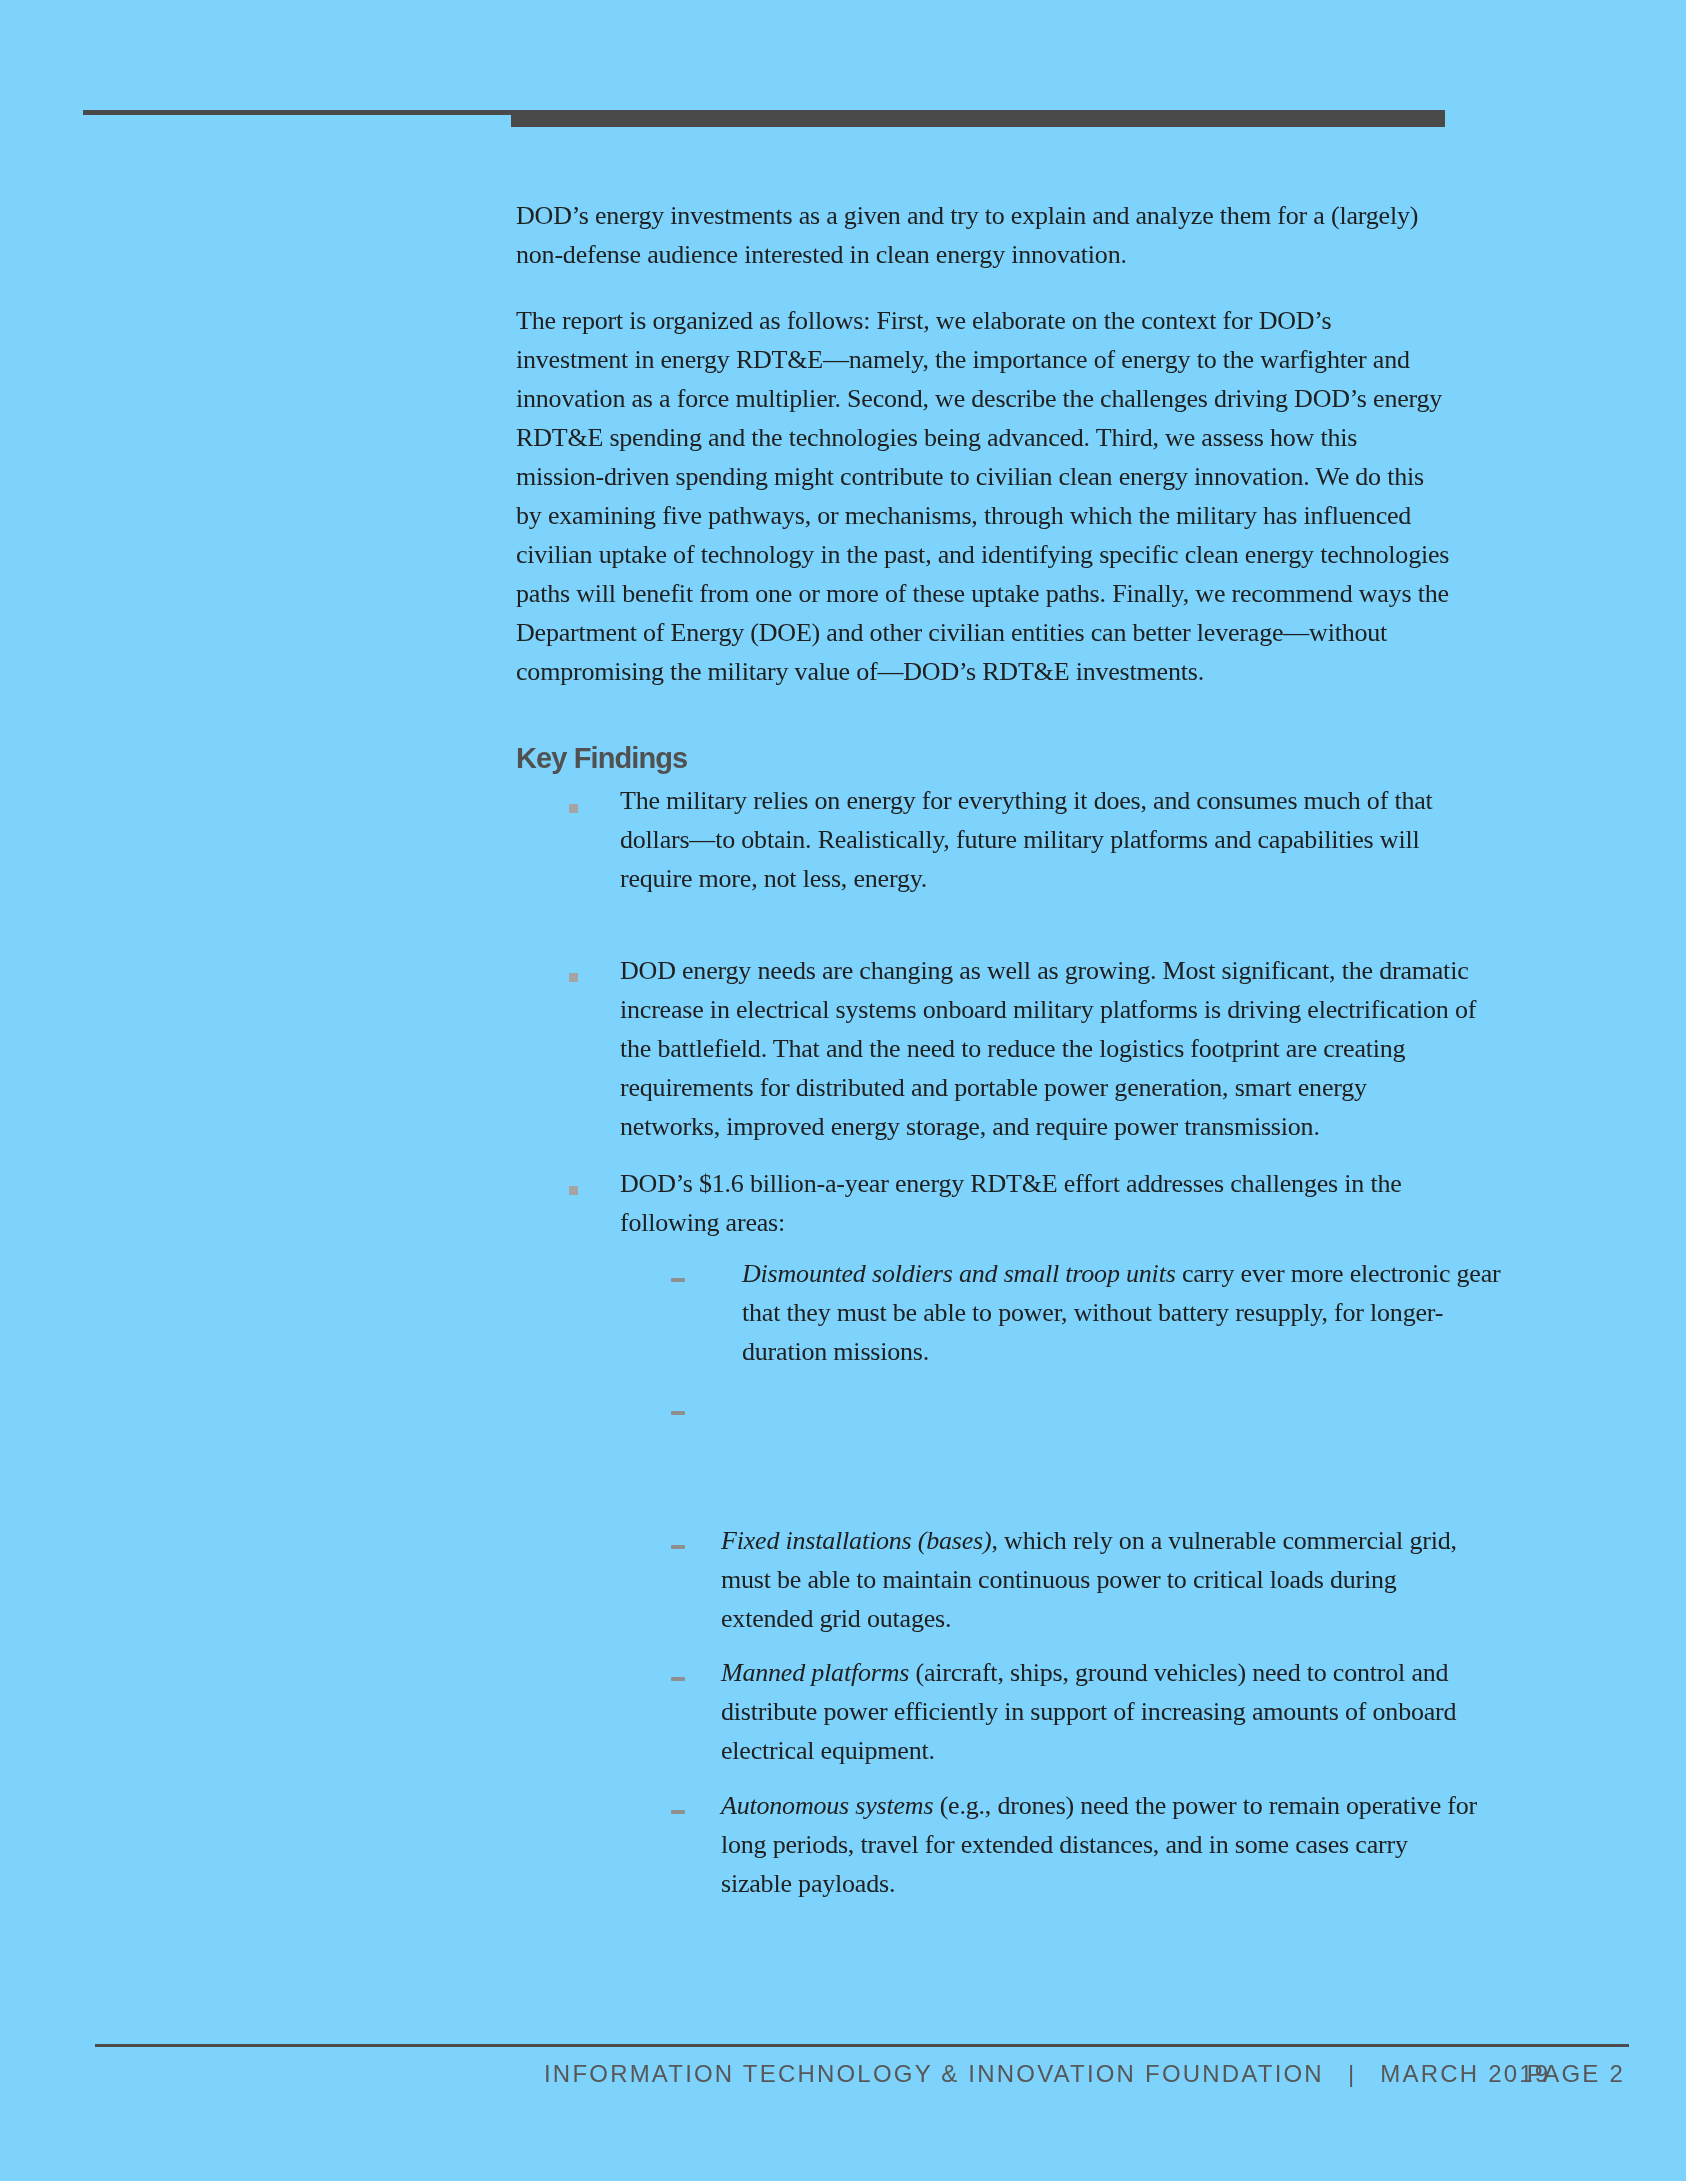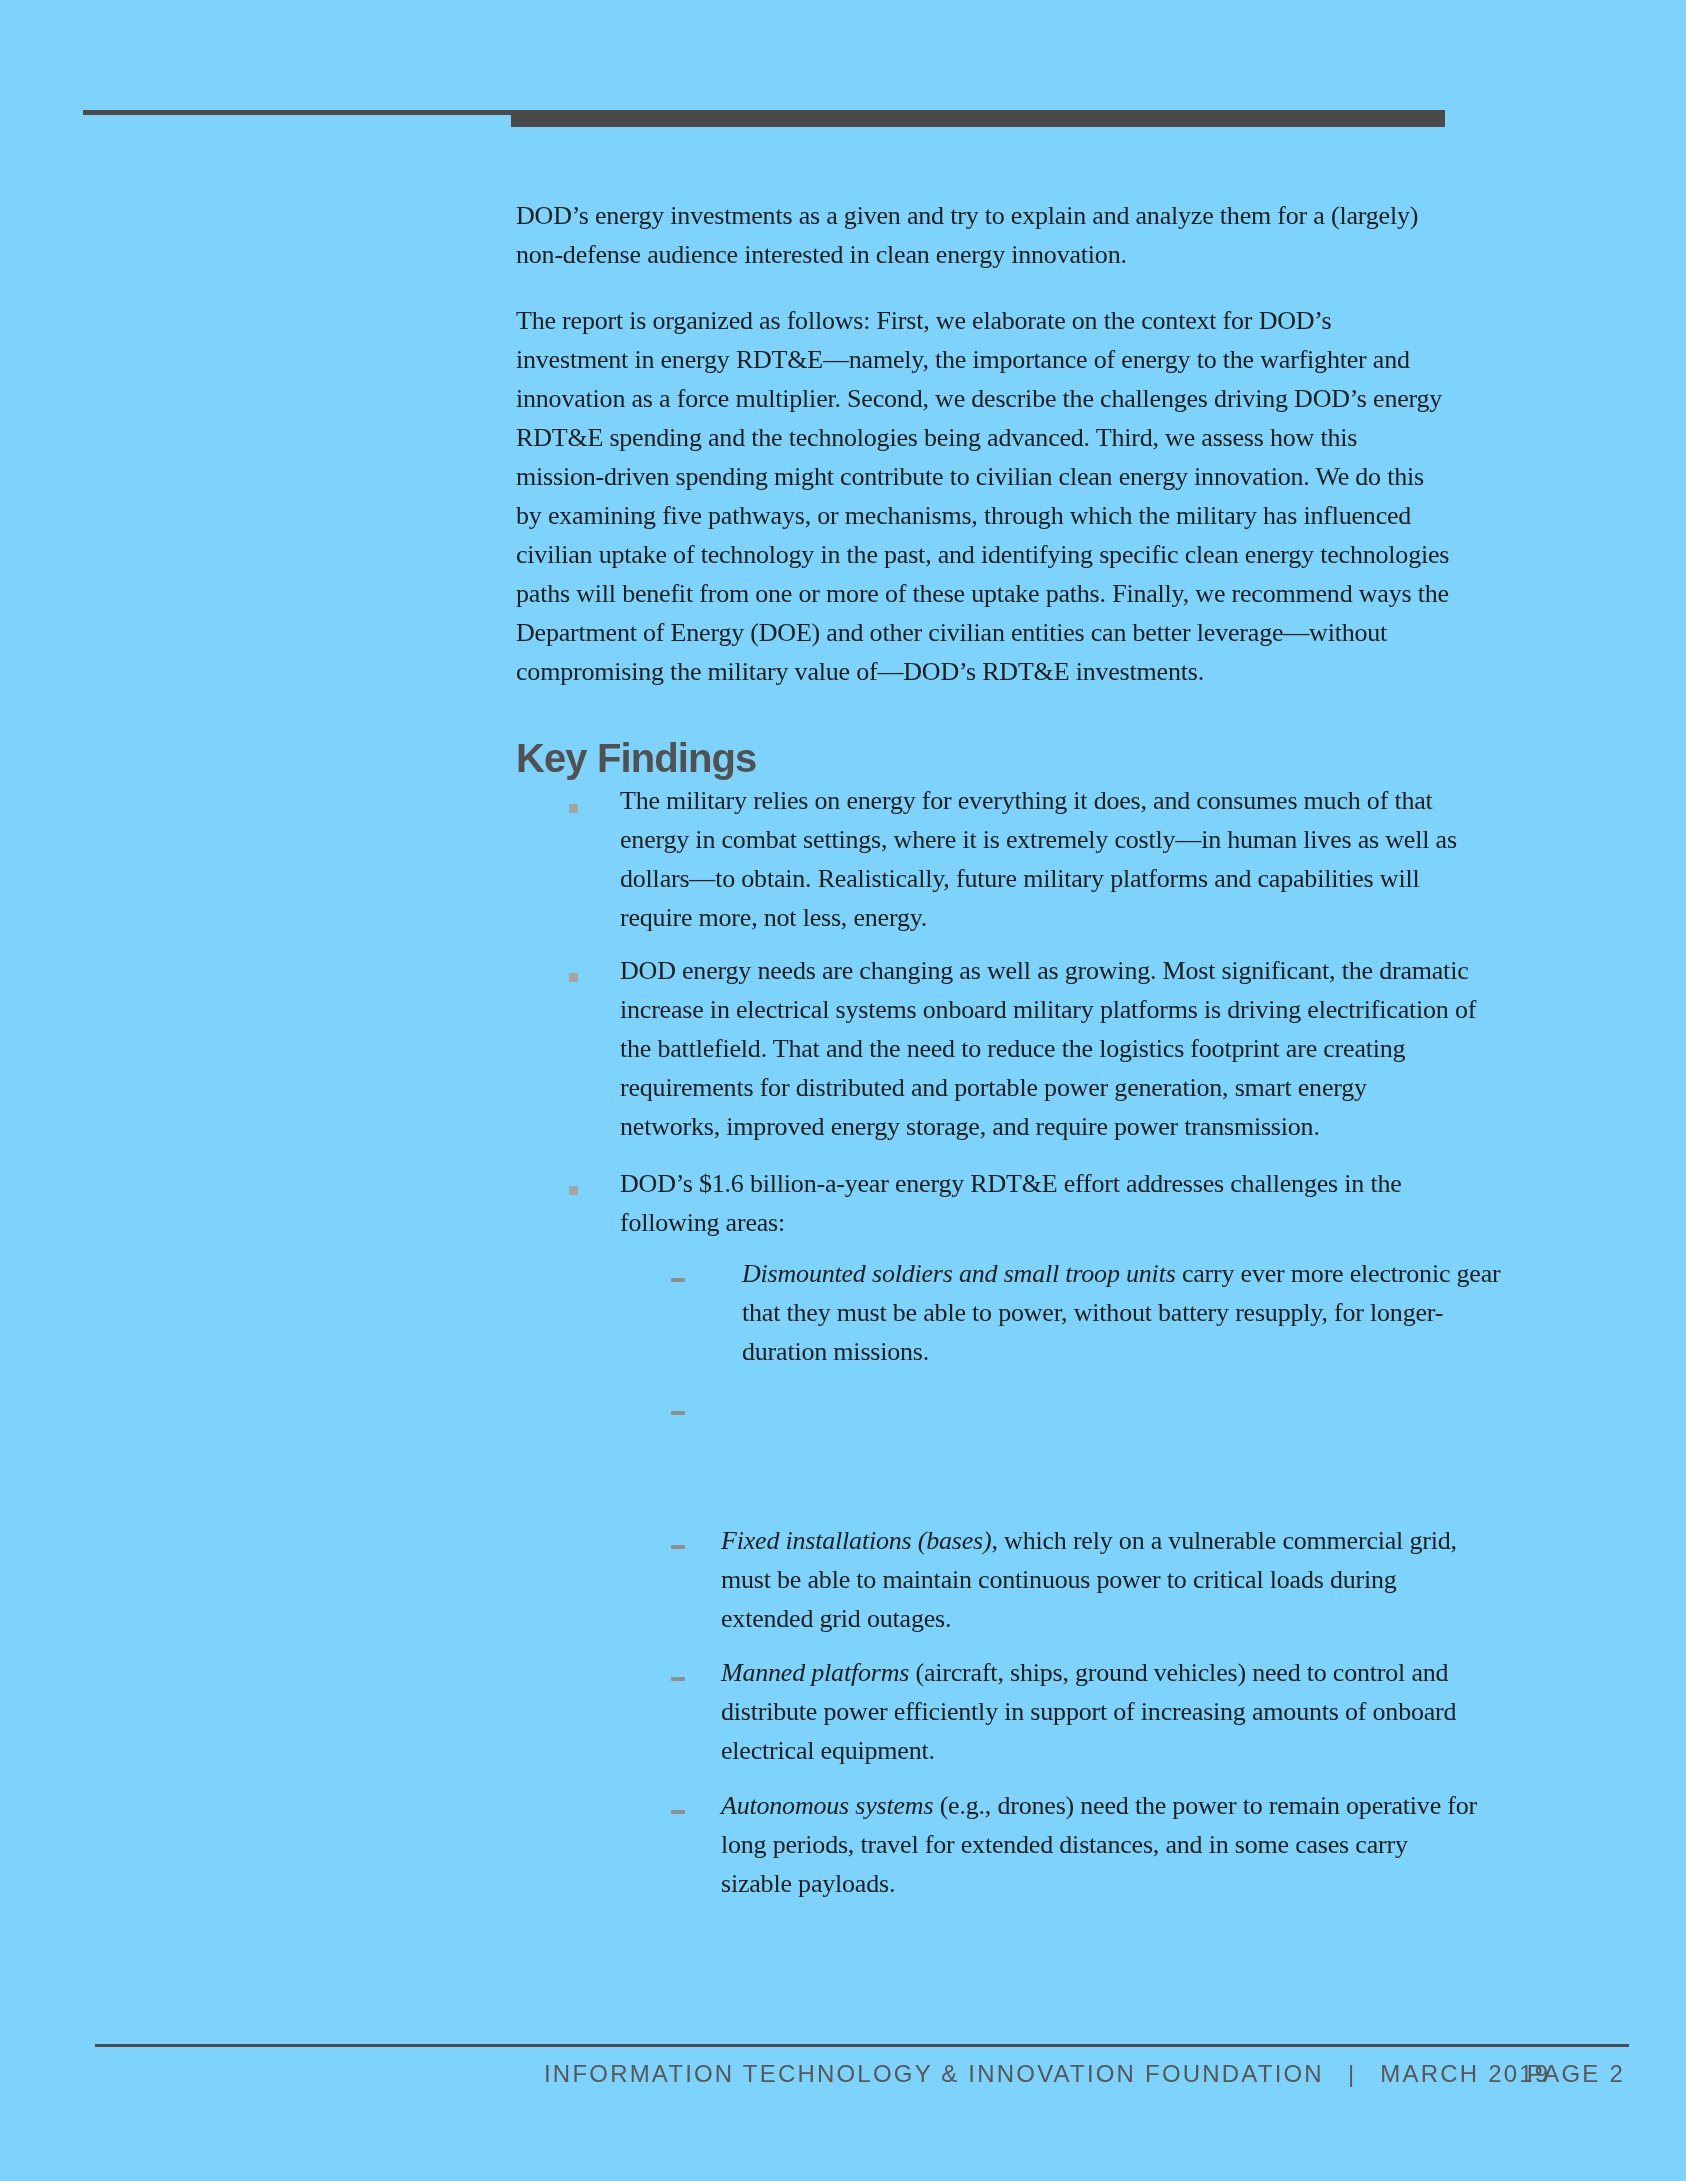--- a/index.html
+++ b/index.html
@@ -5,21 +5,21 @@
   html,body{margin:0;padding:0;background:#ffffff;}
   #page{
     position:relative;width:1686px;height:2182px;background:#7dd3fc;overflow:hidden;
     font-family:"Liberation Serif", serif;color:#202020;
   }
   .rule{position:absolute;background:#4a4a4a;}
   .textblock{position:absolute;font-size:26px;line-height:39px;letter-spacing:-0.2px;color:#202020;}
   .textblock .line{white-space:nowrap;height:39px;}
   .heading{
     position:absolute;font-family:"Liberation Sans", sans-serif;font-weight:bold;
-    font-size:40px;line-height:37px;letter-spacing:-0.9px;color:#515151;white-space:nowrap;
+    font-size:29px;line-height:37px;letter-spacing:-0.9px;color:#515151;white-space:nowrap;
   }
   .bullet-square{position:absolute;width:9.2px;height:9.2px;background:#a4a4a4;}
   .dash-marker{position:absolute;width:13.8px;height:3.7px;background:#8f8f8f;border-radius:0.9px;}
   .italic{font-style:italic;}
   .footer-rule{position:absolute;background:#4c4c4c;}
   .footer-text{
     position:absolute;font-family:"Liberation Sans", sans-serif;font-size:24px;line-height:27.5px;
     letter-spacing:2.2px;color:#575757;white-space:nowrap;
   }
   .footer-sep{display:inline-block;margin:0 24px;}
@@ -48,21 +48,20 @@
       <div class="line">paths will benefit from one or more of these uptake paths. Finally, we recommend ways the</div>
       <div class="line">Department of Energy (DOE) and other civilian entities can better leverage—without</div>
       <div class="line">compromising the military value of—DOD’s RDT&amp;E investments.</div>
     </div>
 
   <div class="heading" style="left:516px;top:740px;">Key Findings</div>
 
   <div class="bullet-square" style="left:569px;top:804px;"></div>
   <div class="textblock" style="left:620px;top:781px;">
       <div class="line">The military relies on energy for everything it does, and consumes much of that</div>
-      <div class="line">energy in combat settings, where it is extremely costly—in human lives as well as</div>
       <div class="line">dollars—to obtain. Realistically, future military platforms and capabilities will</div>
       <div class="line">require more, not less, energy.</div>
     </div>
 
   <div class="bullet-square" style="left:569px;top:973px;"></div>
   <div class="textblock" style="left:620px;top:951px;">
       <div class="line">DOD energy needs are changing as well as growing. Most significant, the dramatic</div>
       <div class="line">increase in electrical systems onboard military platforms is driving electrification of</div>
       <div class="line">the battlefield. That and the need to reduce the logistics footprint are creating</div>
       <div class="line">requirements for distributed and portable power generation, smart energy</div>

